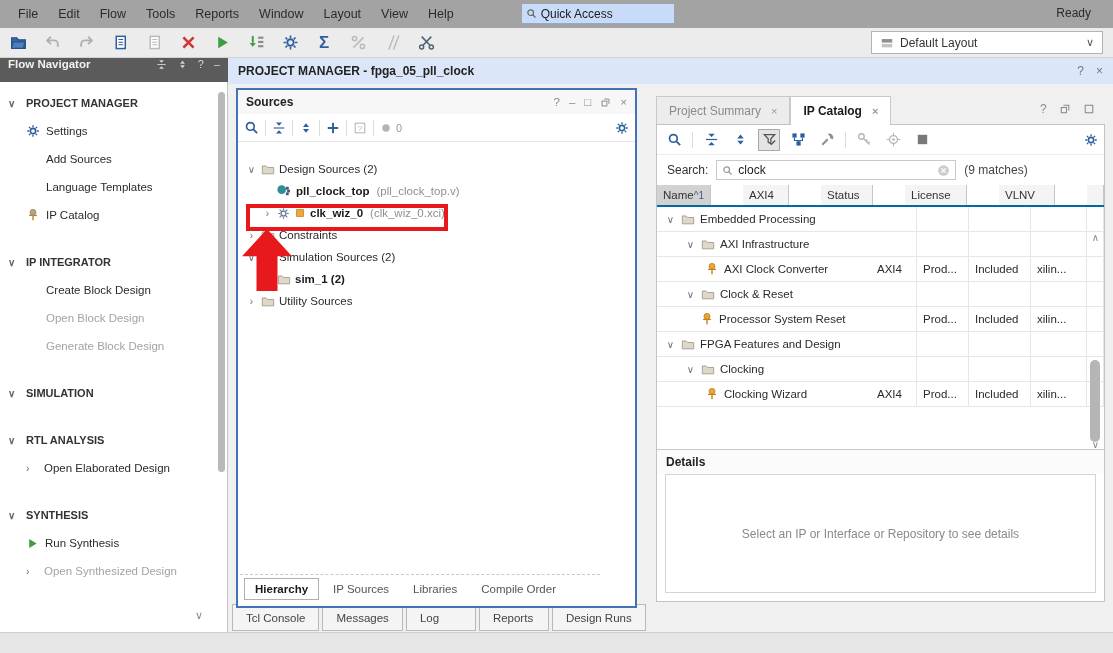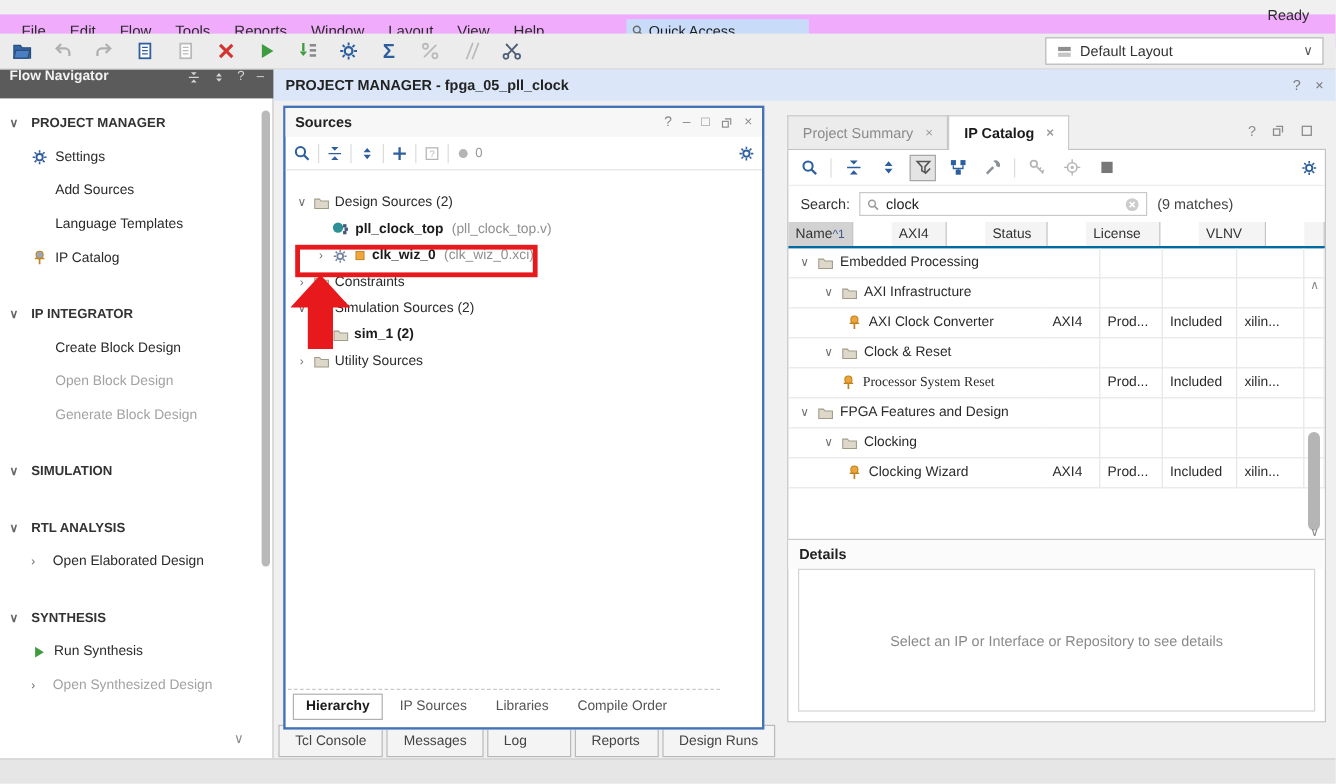--- a/index.html
+++ b/index.html
@@ -2,21 +2,21 @@
 <html><head>
 <meta charset="utf-8">
 <style>
   * { margin:0; padding:0; box-sizing:border-box; }
   html,body { width:1113px; height:653px; overflow:hidden;
     font-family:"Liberation Sans", sans-serif; background:#f0f0f0; }
   #app { position:relative; width:1113px; height:653px; background:#f0f0f0; }
   .abs { position:absolute; }
 
   
-  #menubar { left:0; top:12px; width:1113px; height:28px; background:#f0abfc;
+  #menubar { left:0; top:0; width:1113px; height:28px; background:#a3a3a3;
     display:flex; align-items:center; padding-left:8px; }
   .menu-item { padding:4px 10px; font-size:12.5px; color:#2b2b2b; cursor:default; }
   #quick-access { display:flex; align-items:center; gap:4px; margin-left:58px;
     background:#c8dbf8; border-bottom:1px solid #8fa9cf; padding:2px 8px 2px 4px;
     font-size:12px; color:#1c1c1c; width:152px; height:20px; }
   #status-ready { position:absolute; right:22px; top:6px; font-size:12px; color:#2b2b2b; }
 
   
   #toolbar { left:0; top:28px; width:1113px; height:30px; background:#ececec;
     border-bottom:1px solid #d2d2d2; display:flex; align-items:center; padding-left:6px; gap:10px; }
@@ -768,21 +768,21 @@
             </span>
             <span>Clock &amp; Reset</span>
           </div>
           <div class="val empty"></div>
           <div class="val empty"></div>
           <div class="val empty"></div>
           <div class="val empty"></div>
           <div class="val empty"></div>
         </div>
         <div class="ip-row">
-          <div class="name" style="padding-left: 43px; font-family: Liberation Serif, serif;">
+          <div class="name" style="padding-left: 43px;">
             <span class="ic">
               <svg width="14" height="14" viewBox="0 0 16 16">
                 <path d="M8 14V8.5" stroke="#c0821c" stroke-width="1.6"></path>
                 <path d="M3.5 8.5h9" stroke="#c0821c" stroke-width="1.4"></path>
                 <circle cx="8" cy="5" r="3.4" fill="#eca33a" stroke="#c0821c"></circle>
               </svg>
             </span>
             <span>Processor System Reset</span>
           </div>
           <div class="val"></div>

